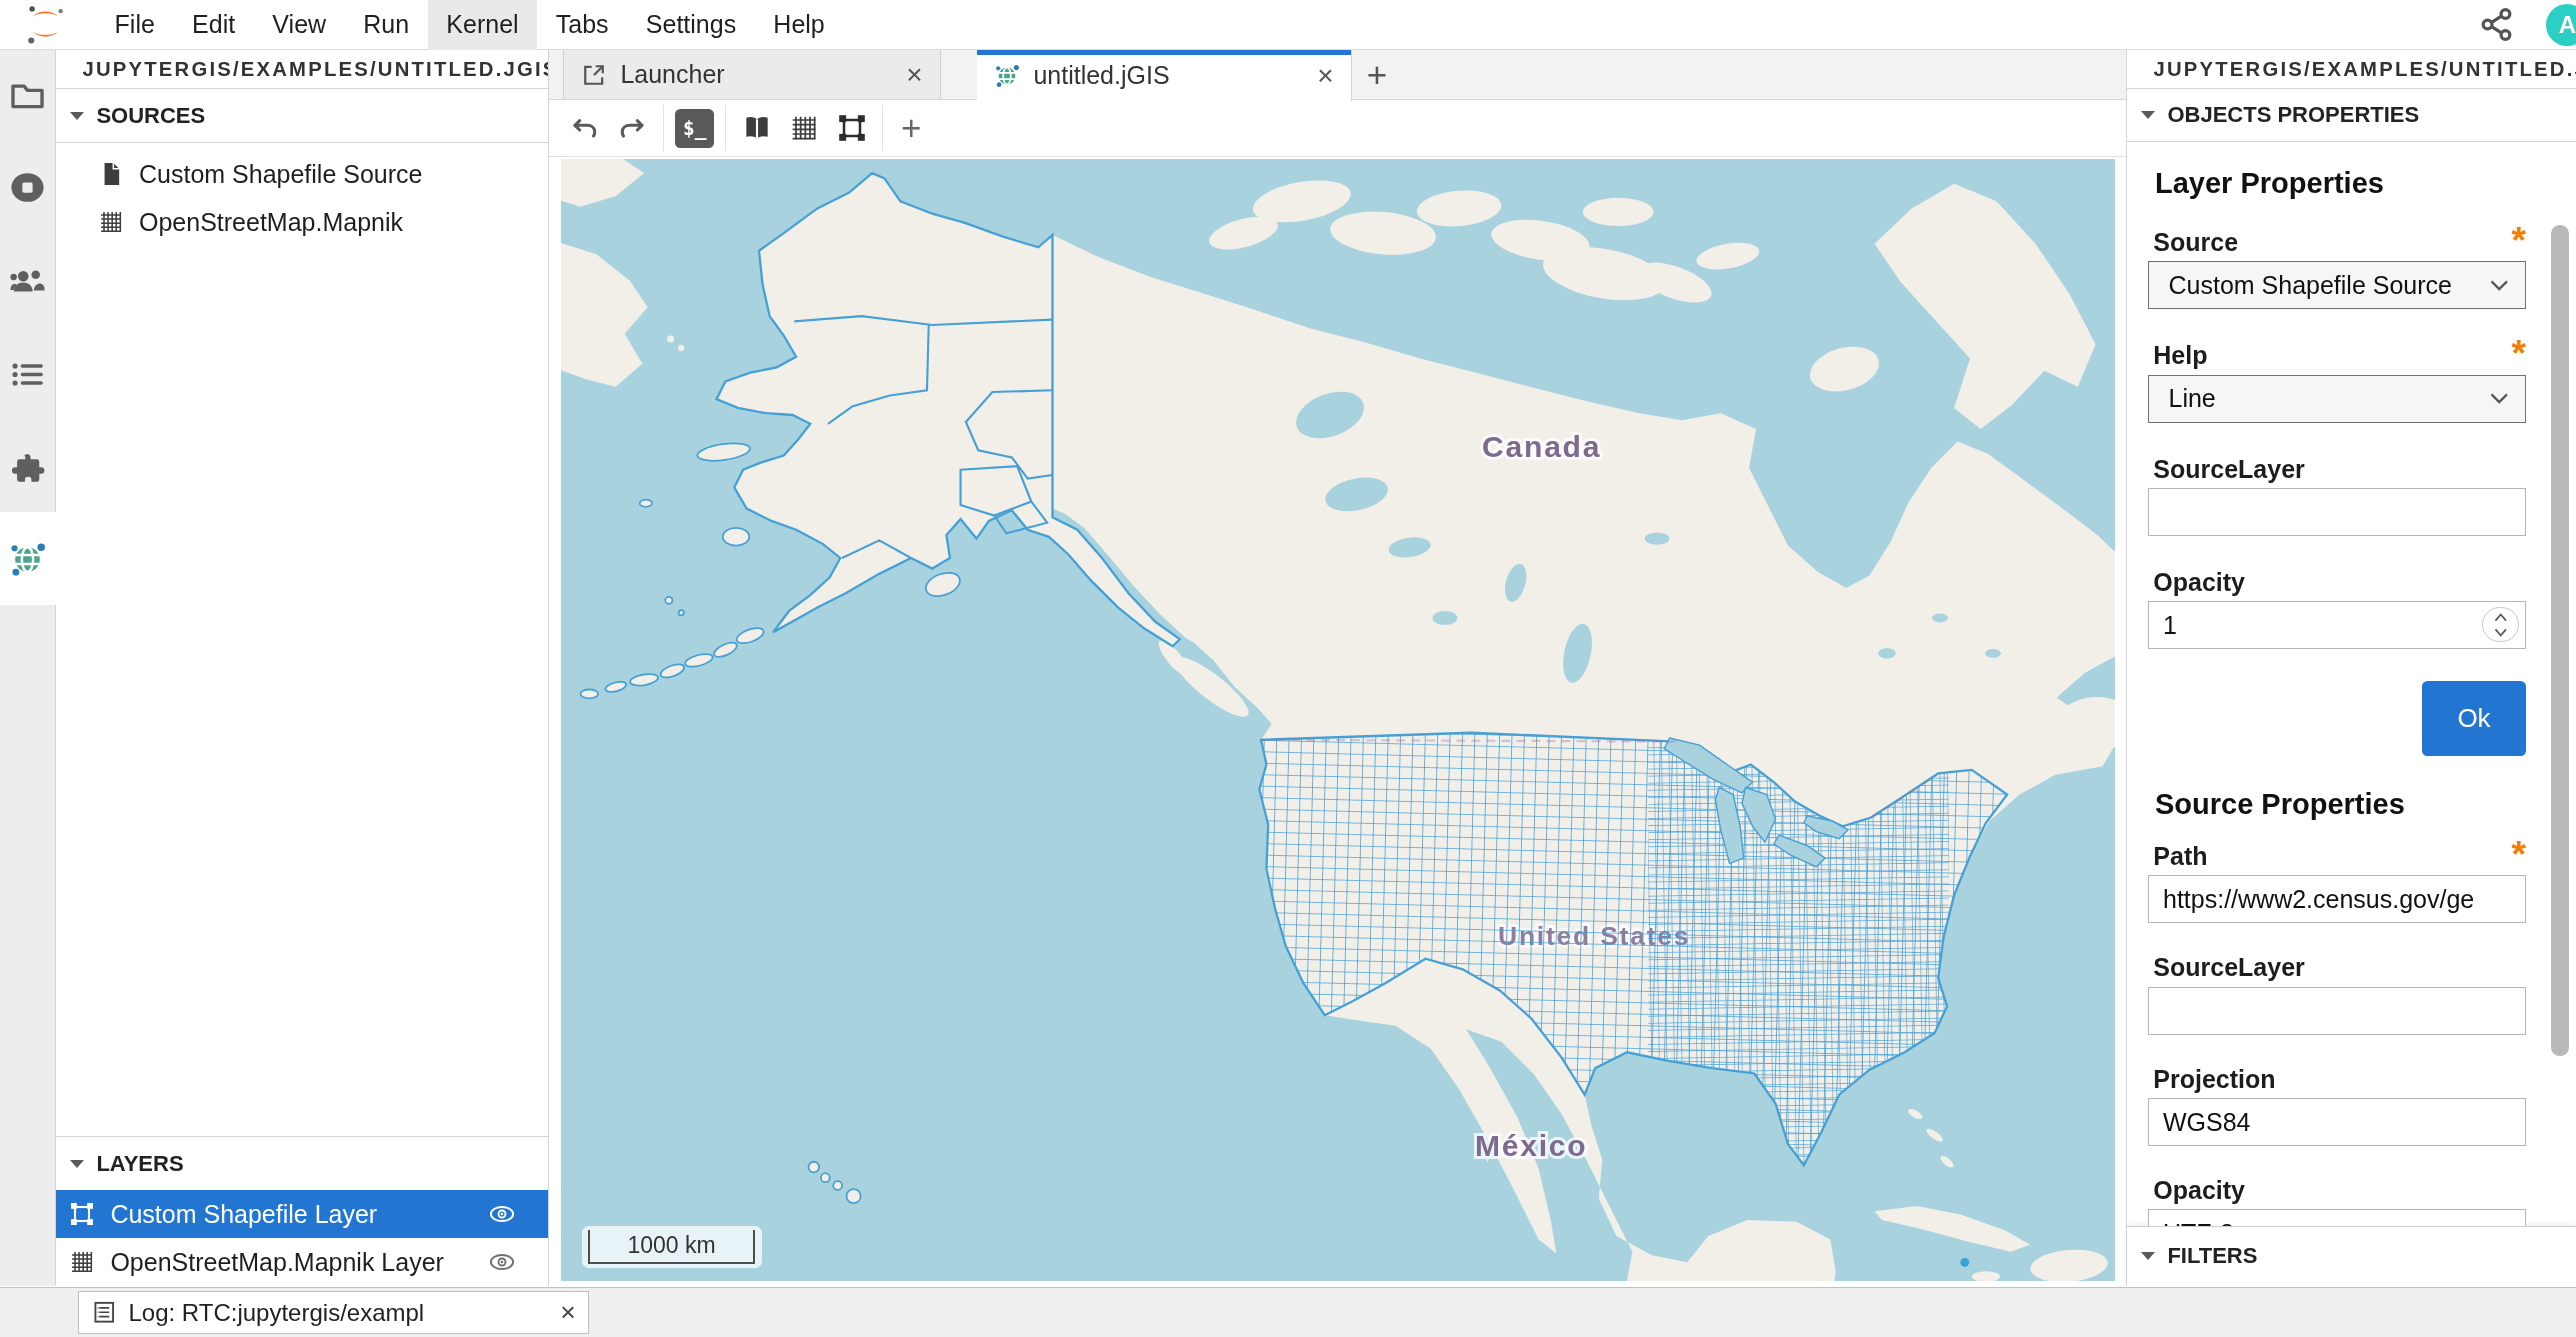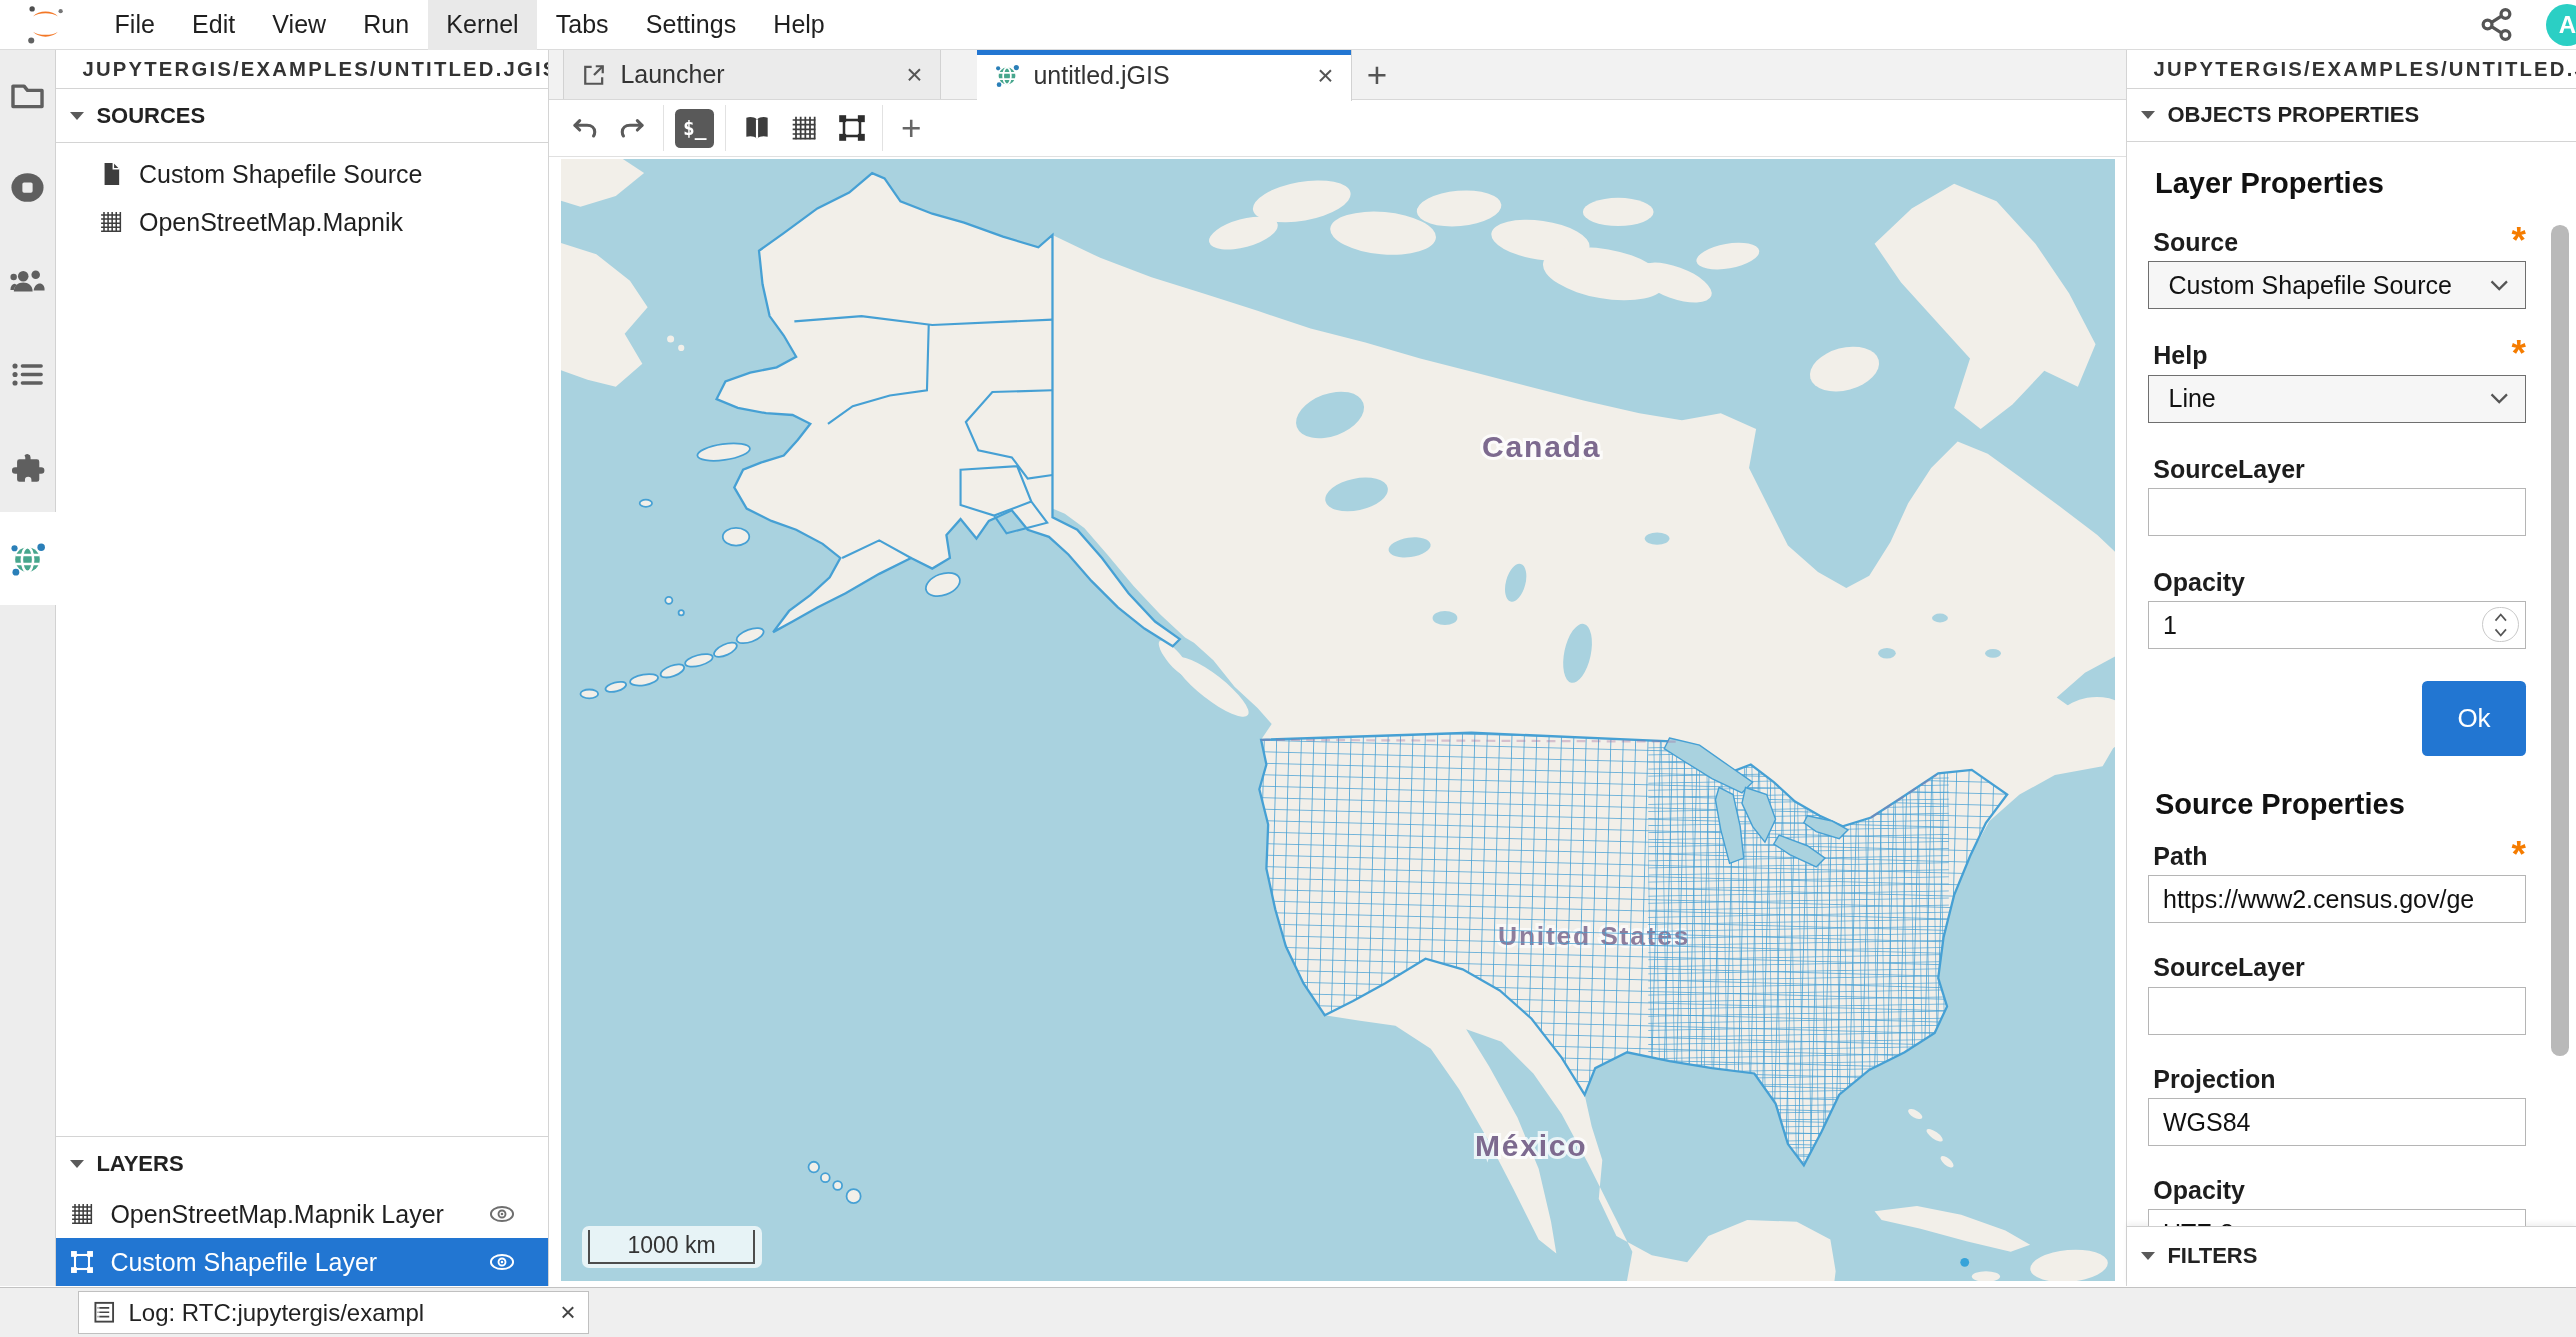--- a/index.html
+++ b/index.html
@@ -231,49 +231,49 @@
       </div>
     </div>
 
     <div id="left-spacer"></div>
 
     <div id="layers-section">
       <div class="section-row">
         <span class="caret"></span>
         <span>LAYERS</span>
       </div>
-      <div class="layer-item">
-        <svg viewBox="0 0 24 24">
-          <g stroke="#3d3d3d" stroke-width="1.3">
-            <path d="M6 3.5 V20.5 M9.5 3.5 V20.5 M13 3.5 V20.5 M16.5 3.5 V20.5 M20 3.5 V20.5"></path>
-            <path d="M3.5 6 H20.5 M3.5 9.5 H20.5 M3.5 13 H20.5 M3.5 16.5 H20.5 M3.5 20 H20.5"></path>
-          </g>
-        </svg>
-        <span class="lbl">OpenStreetMap.Mapnik Layer</span>
-        <svg class="eye" viewBox="0 0 24 24">
-          <ellipse cx="12" cy="12" rx="9.5" ry="6" fill="none" stroke="#6e6e6e" stroke-width="1.6"></ellipse>
-          <circle cx="12" cy="12" r="3" fill="none" stroke="#6e6e6e" stroke-width="1.6"></circle>
-          <circle cx="12" cy="12" r="1.1" fill="#6e6e6e"></circle>
-        </svg>
-      </div>
       <div class="layer-item selected">
         <svg viewBox="0 0 24 24">
           <rect x="6" y="6" width="12" height="12" fill="none" stroke="#fff" stroke-width="1.8"></rect>
           <g fill="#fff">
             <rect x="2.6" y="2.6" width="5" height="5"></rect>
               <rect x="16.4" y="2.6" width="5" height="5"></rect>
             <rect x="2.6" y="16.4" width="5" height="5"></rect>
               <rect x="16.4" y="16.4" width="5" height="5"></rect>
           </g>
         </svg>
         <span class="lbl">Custom Shapefile Layer</span>
         <svg class="eye" viewBox="0 0 24 24">
           <ellipse cx="12" cy="12" rx="9.5" ry="6" fill="none" stroke="#fff" stroke-width="1.6"></ellipse>
           <circle cx="12" cy="12" r="3" fill="none" stroke="#fff" stroke-width="1.6"></circle>
           <circle cx="12" cy="12" r="1.1" fill="#fff"></circle>
+        </svg>
+      </div>
+      <div class="layer-item">
+        <svg viewBox="0 0 24 24">
+          <g stroke="#3d3d3d" stroke-width="1.3">
+            <path d="M6 3.5 V20.5 M9.5 3.5 V20.5 M13 3.5 V20.5 M16.5 3.5 V20.5 M20 3.5 V20.5"></path>
+            <path d="M3.5 6 H20.5 M3.5 9.5 H20.5 M3.5 13 H20.5 M3.5 16.5 H20.5 M3.5 20 H20.5"></path>
+          </g>
+        </svg>
+        <span class="lbl">OpenStreetMap.Mapnik Layer</span>
+        <svg class="eye" viewBox="0 0 24 24">
+          <ellipse cx="12" cy="12" rx="9.5" ry="6" fill="none" stroke="#6e6e6e" stroke-width="1.6"></ellipse>
+          <circle cx="12" cy="12" r="3" fill="none" stroke="#6e6e6e" stroke-width="1.6"></circle>
+          <circle cx="12" cy="12" r="1.1" fill="#6e6e6e"></circle>
         </svg>
       </div>
     </div>
   </div>
 
   <div id="center">
     <div id="tabbar">
       <div class="tab" id="tab-launcher">
         <svg class="ticon" viewBox="0 0 24 24">
           <g fill="none" stroke="#555" stroke-width="1.9">

